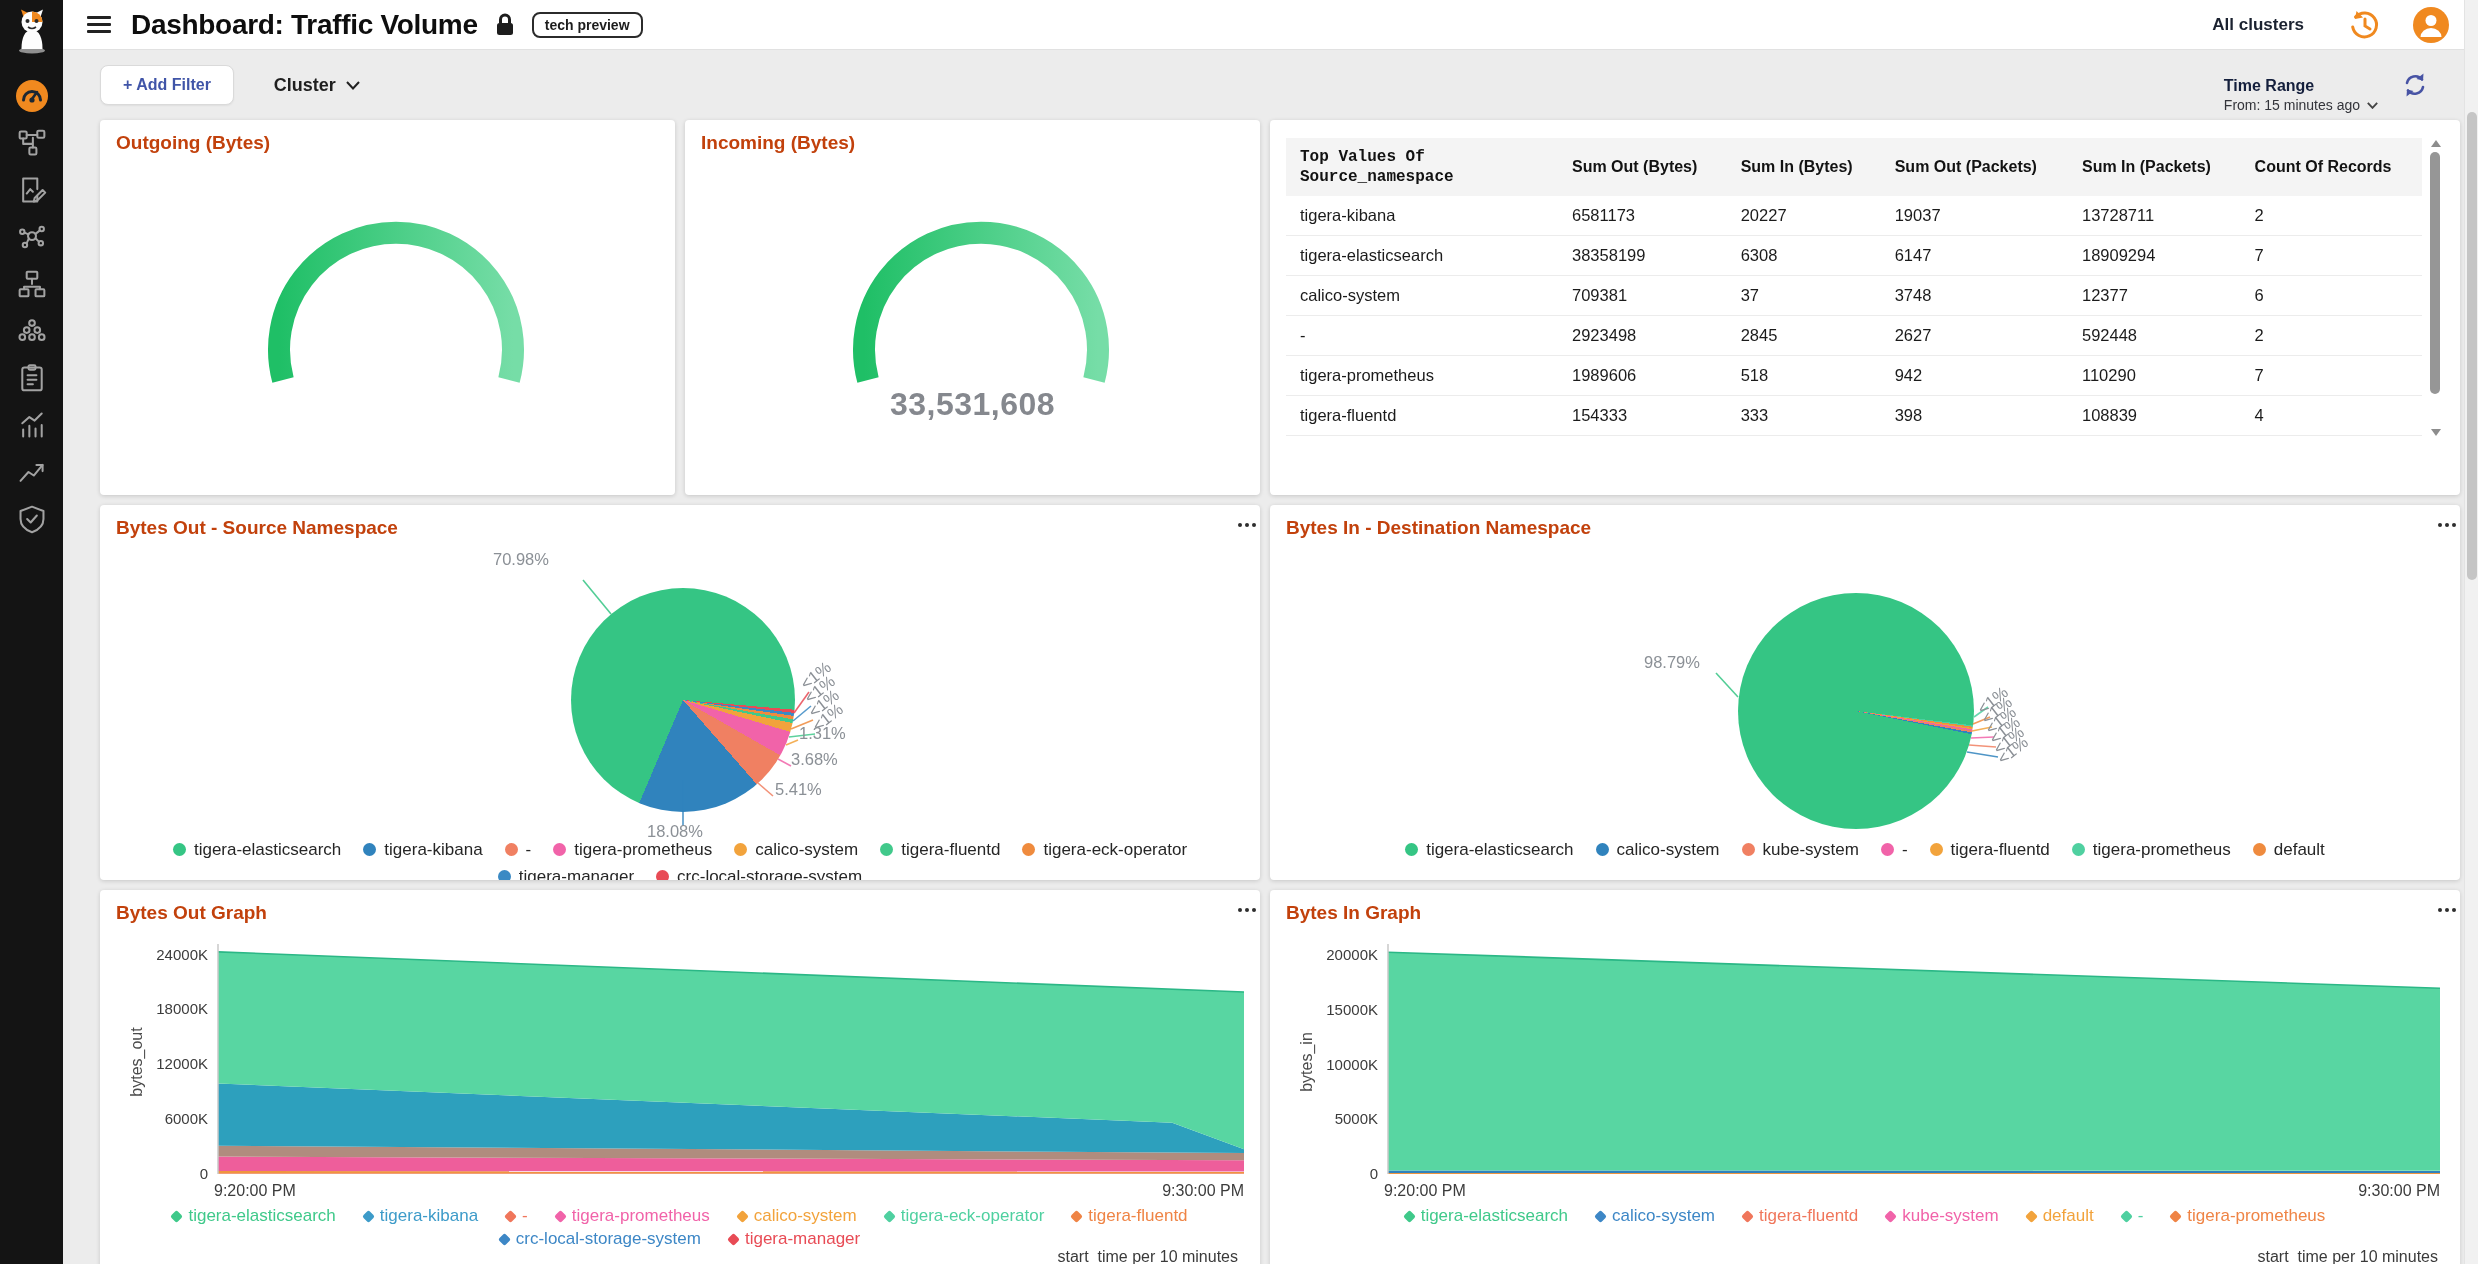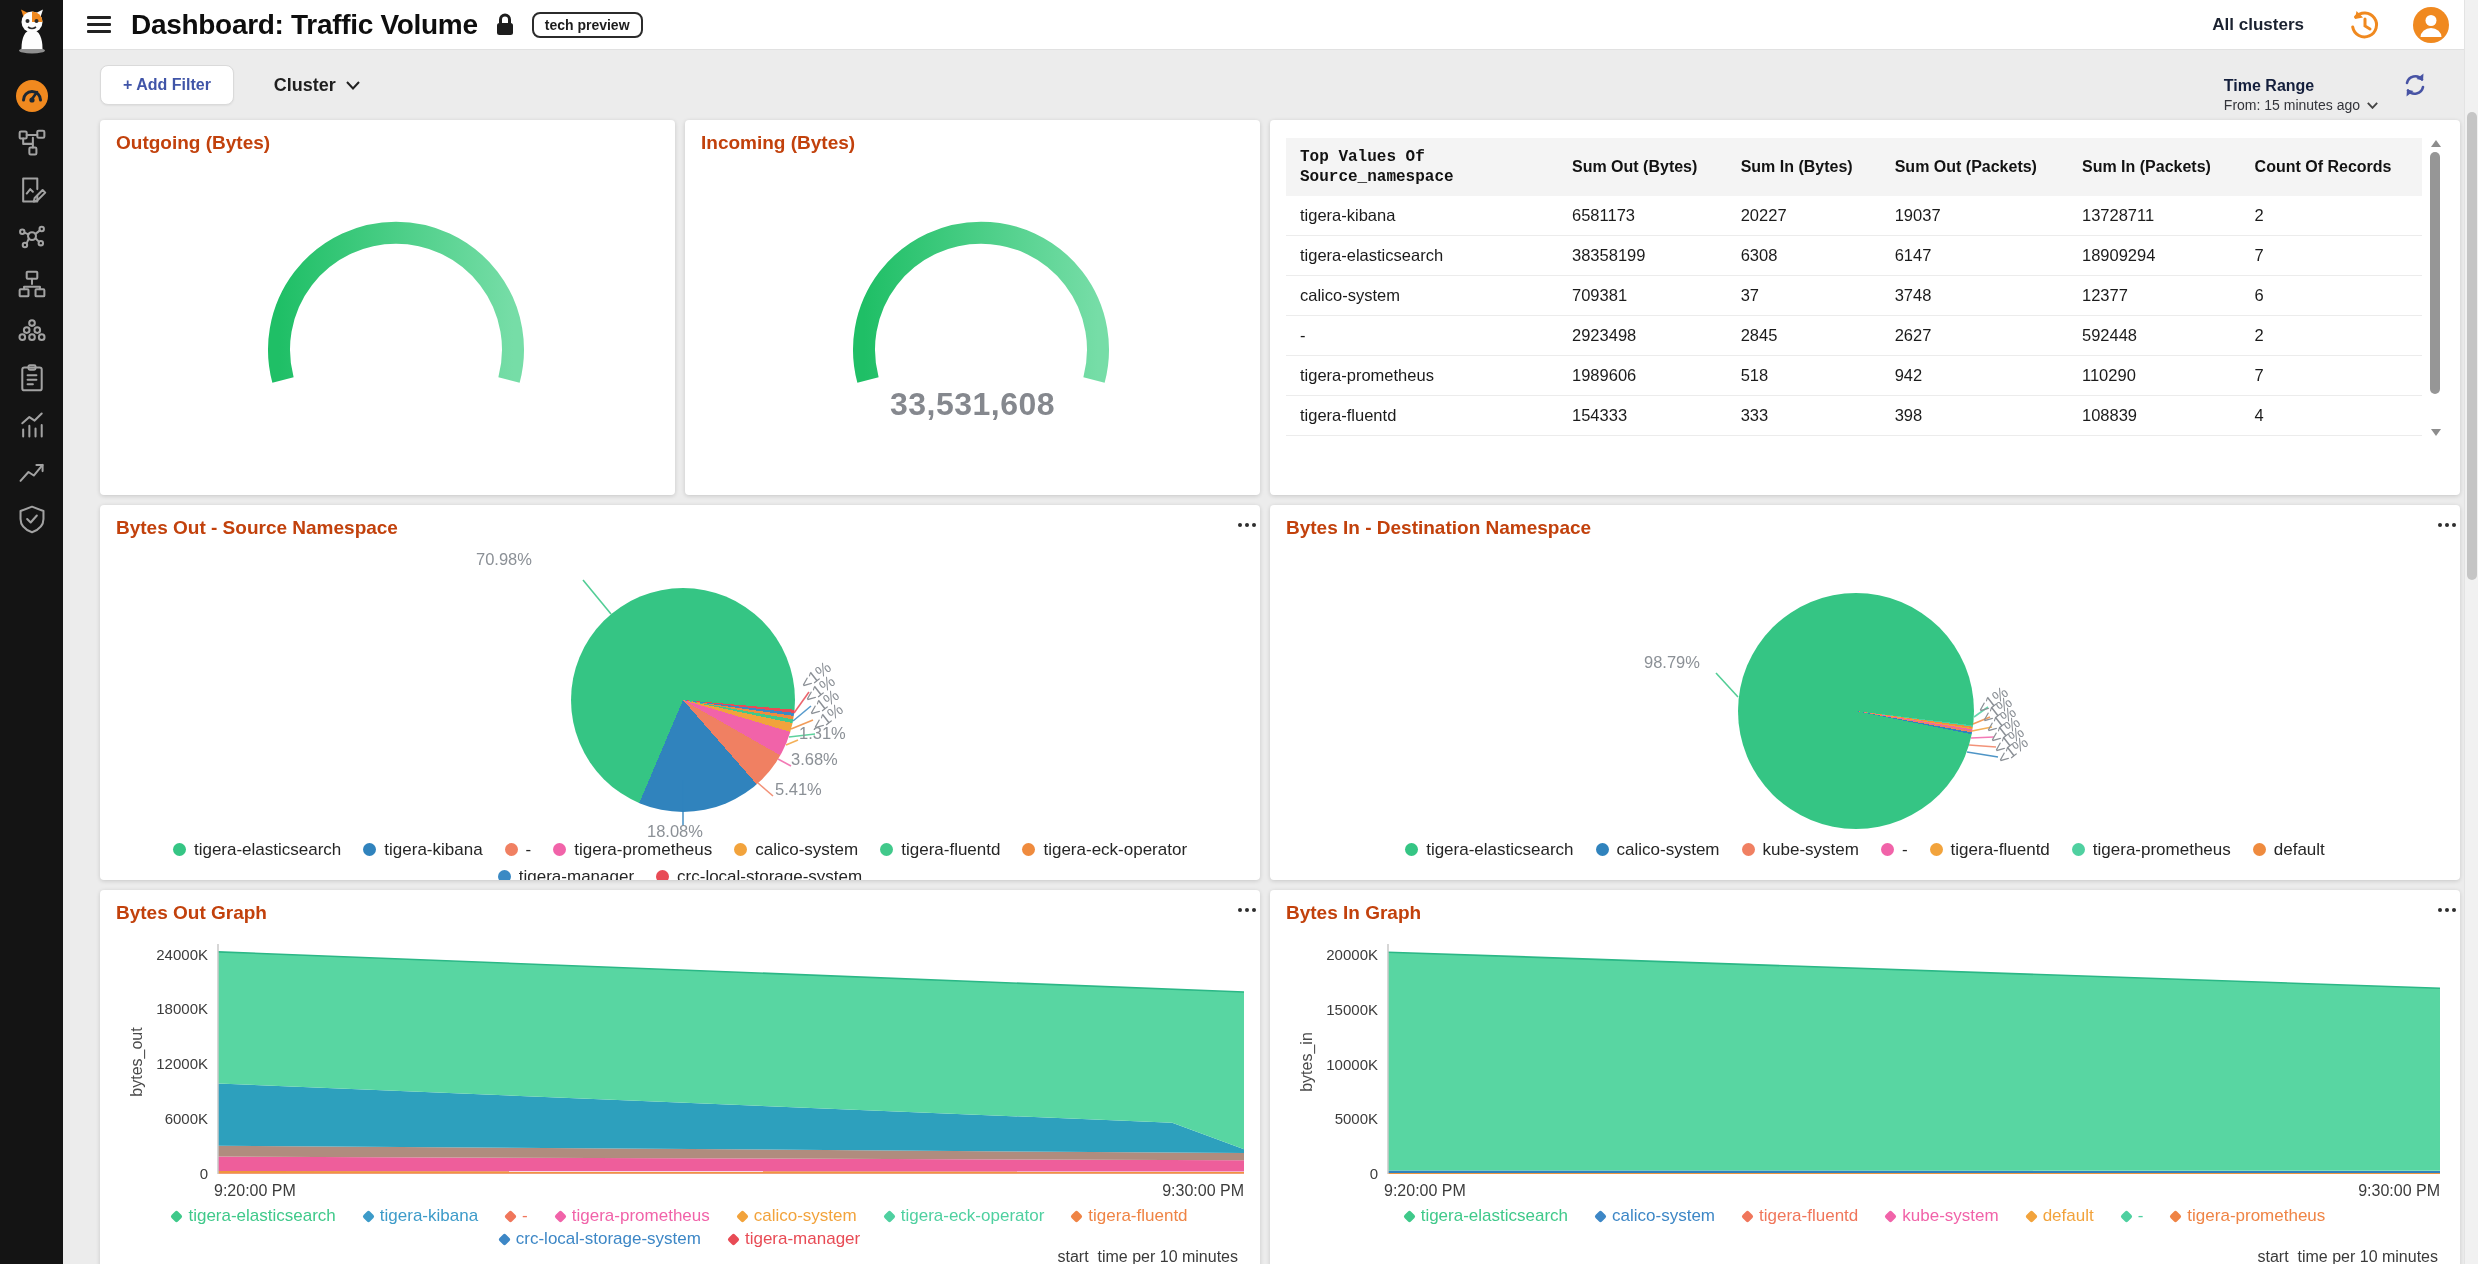--- a/index.html
+++ b/index.html
@@ -380,21 +380,21 @@
                 <line x1="495" y1="67" x2="467" y2="33" stroke="#35c584" stroke-width="1.6" opacity="0.85"></line>
                 <line x1="678" y1="166" x2="693" y2="145" stroke="#e84b55" stroke-width="1.6" opacity="0.85"></line>
                 <line x1="677" y1="174" x2="695" y2="159" stroke="#3b8ac4" stroke-width="1.6" opacity="0.85"></line>
                 <line x1="675" y1="182" x2="697" y2="173" stroke="#ef8b3e" stroke-width="1.6" opacity="0.85"></line>
                 <line x1="673" y1="190" x2="699" y2="187" stroke="#41c98b" stroke-width="1.6" opacity="0.85"></line>
                 <line x1="670" y1="198" x2="682" y2="193" stroke="#f2a33c" stroke-width="1.6" opacity="0.85"></line>
                 <line x1="662" y1="212" x2="675" y2="219" stroke="#f163a9" stroke-width="1.6" opacity="0.85"></line>
                 <line x1="642" y1="236" x2="657" y2="249" stroke="#f08062" stroke-width="1.6" opacity="0.85"></line>
                 <line x1="567" y1="233" x2="567" y2="279" stroke="#3083bd" stroke-width="1.6" opacity="0.85"></line>
               </svg>
-          <span class="pie-label" style="left: 360px; top: 3px;">70.98%</span>
+          <span class="pie-label" style="left: 377px; top: 3px;">70.98%</span>
               <span class="pie-label" style="left: 683px; top: 119px; transform: rotate(-38deg);">&lt;1%</span>
               <span class="pie-label" style="left: 687px; top: 133px; transform: rotate(-38deg);">&lt;1%</span>
               <span class="pie-label" style="left: 691px; top: 147px; transform: rotate(-38deg);">&lt;1%</span>
               <span class="pie-label" style="left: 695px; top: 161px; transform: rotate(-38deg);">&lt;1%</span>
               <span class="pie-label" style="left: 683px; top: 177px;">1.31%</span>
               <span class="pie-label" style="left: 675px; top: 203px;">3.68%</span>
               <span class="pie-label" style="left: 659px; top: 233px;">5.41%</span>
               <span class="pie-label" style="left: 531px; top: 275px;">18.08%</span>
             </div>
           <div class="legend-dots" id="legend-pie-out">

